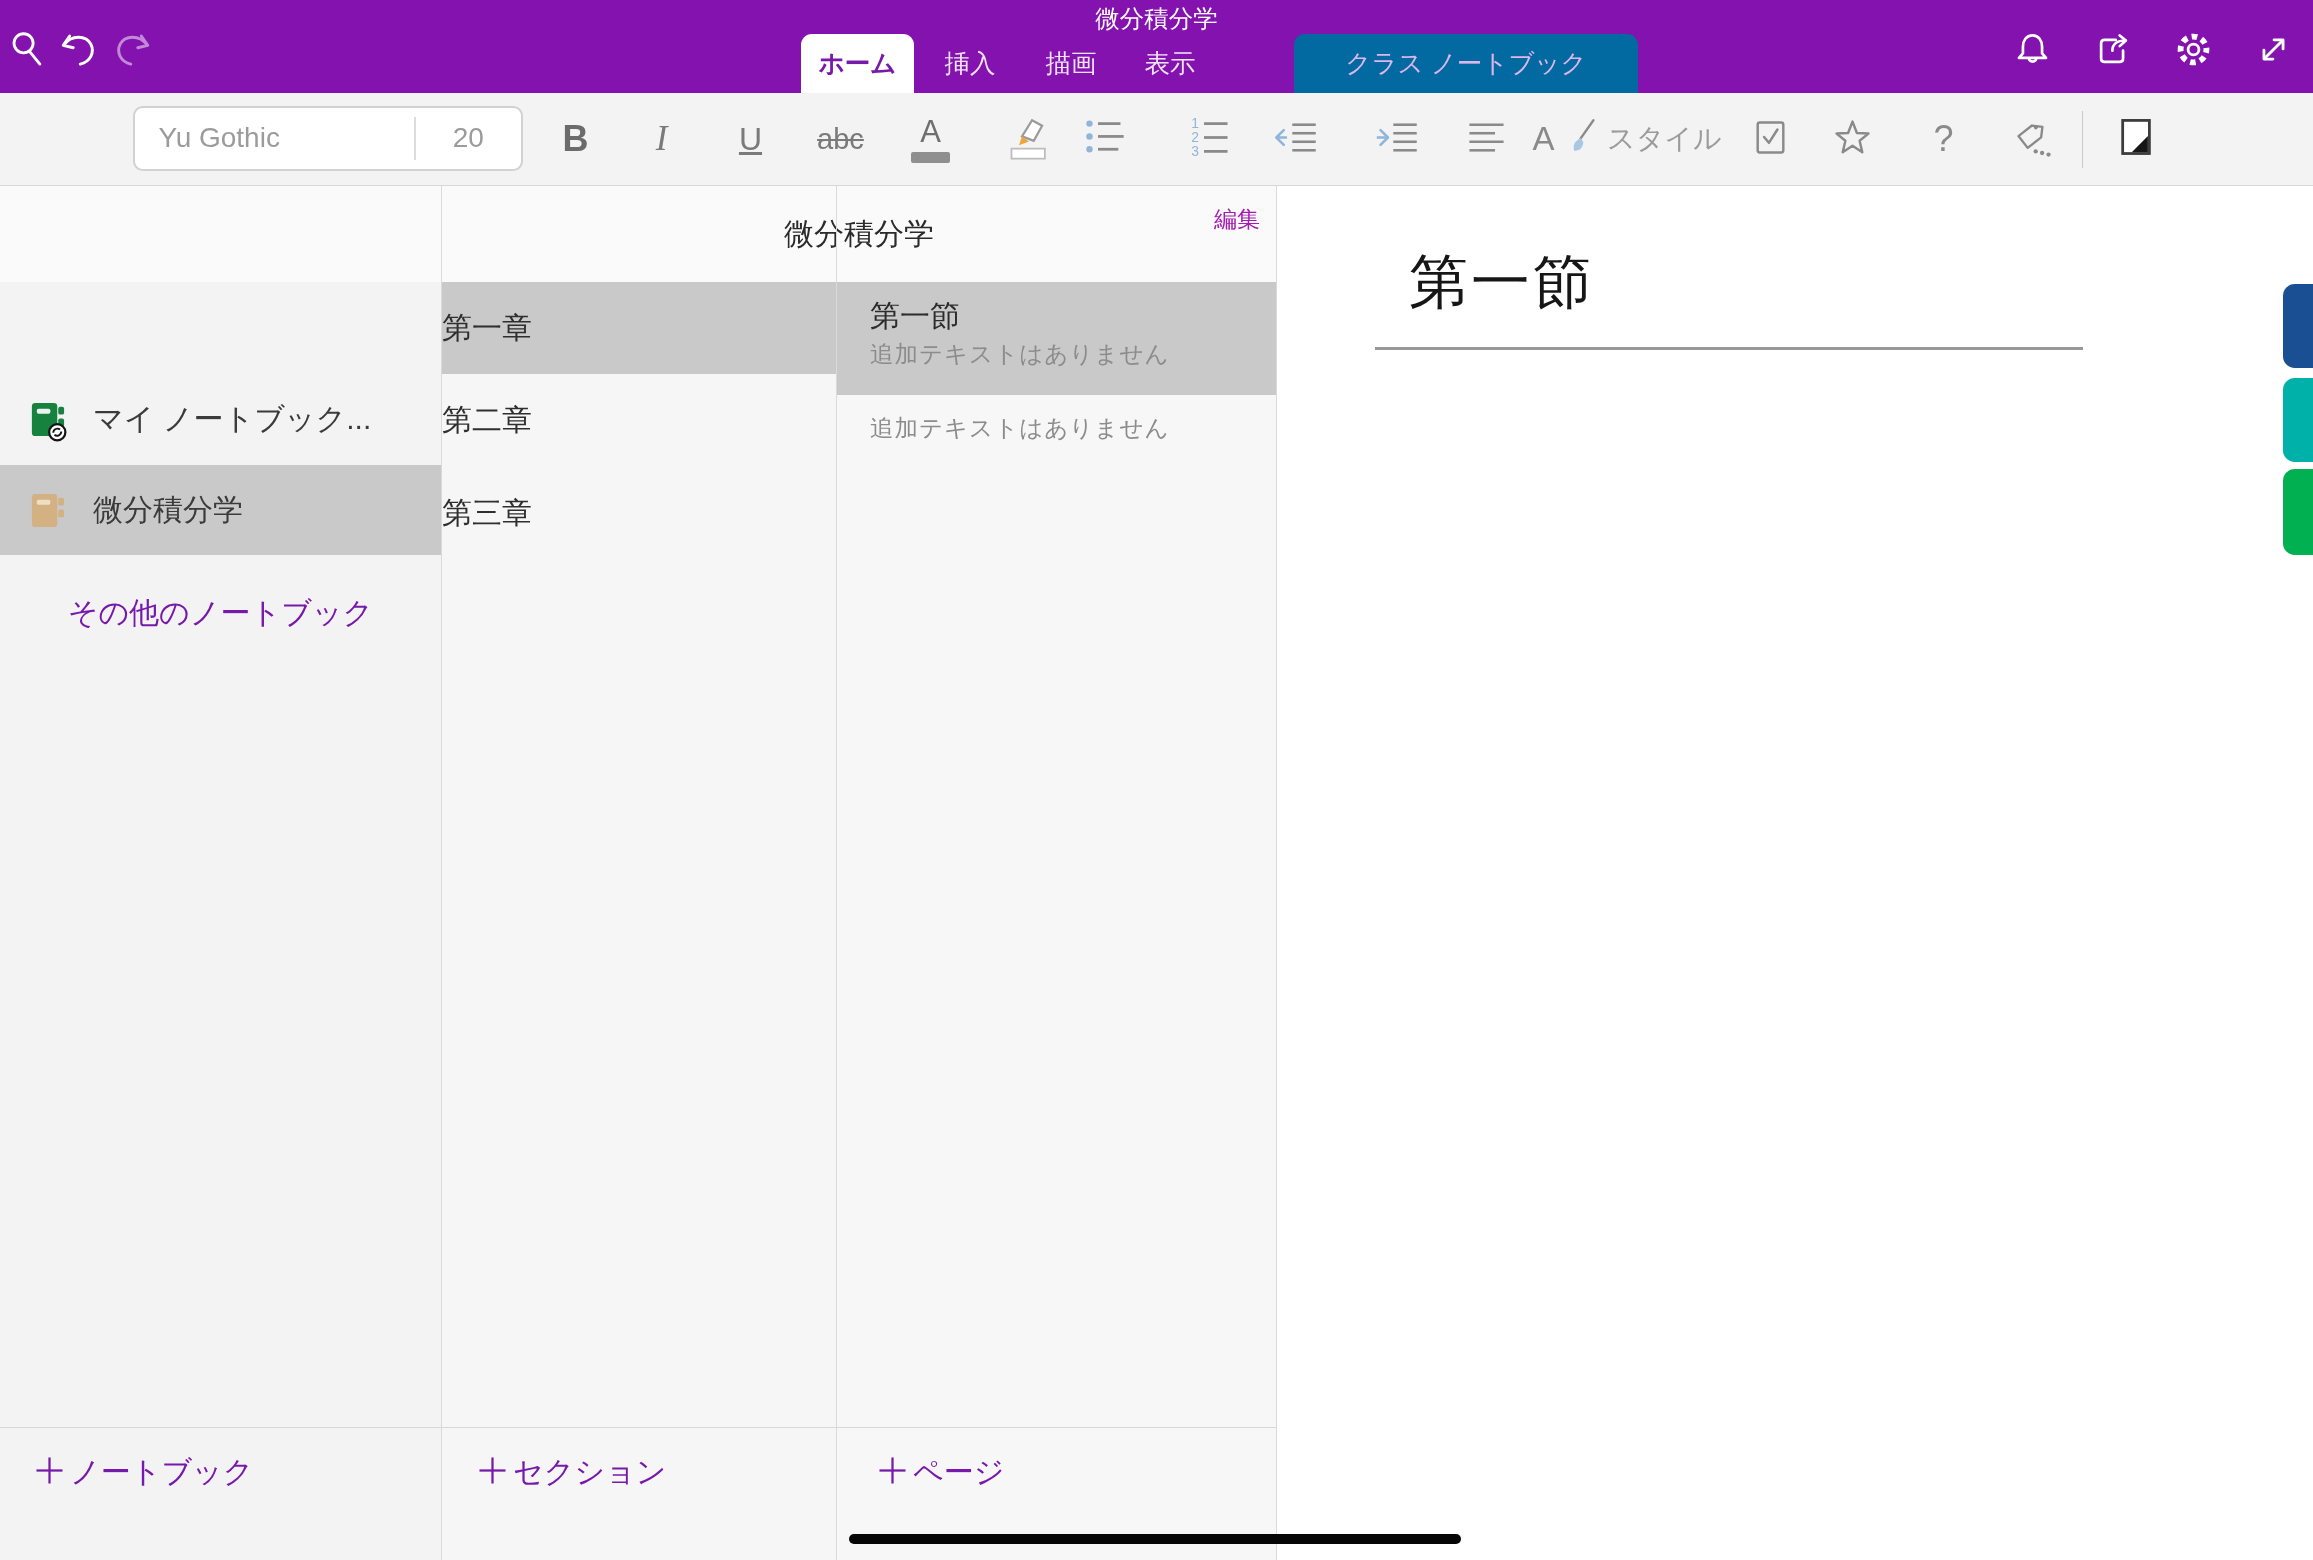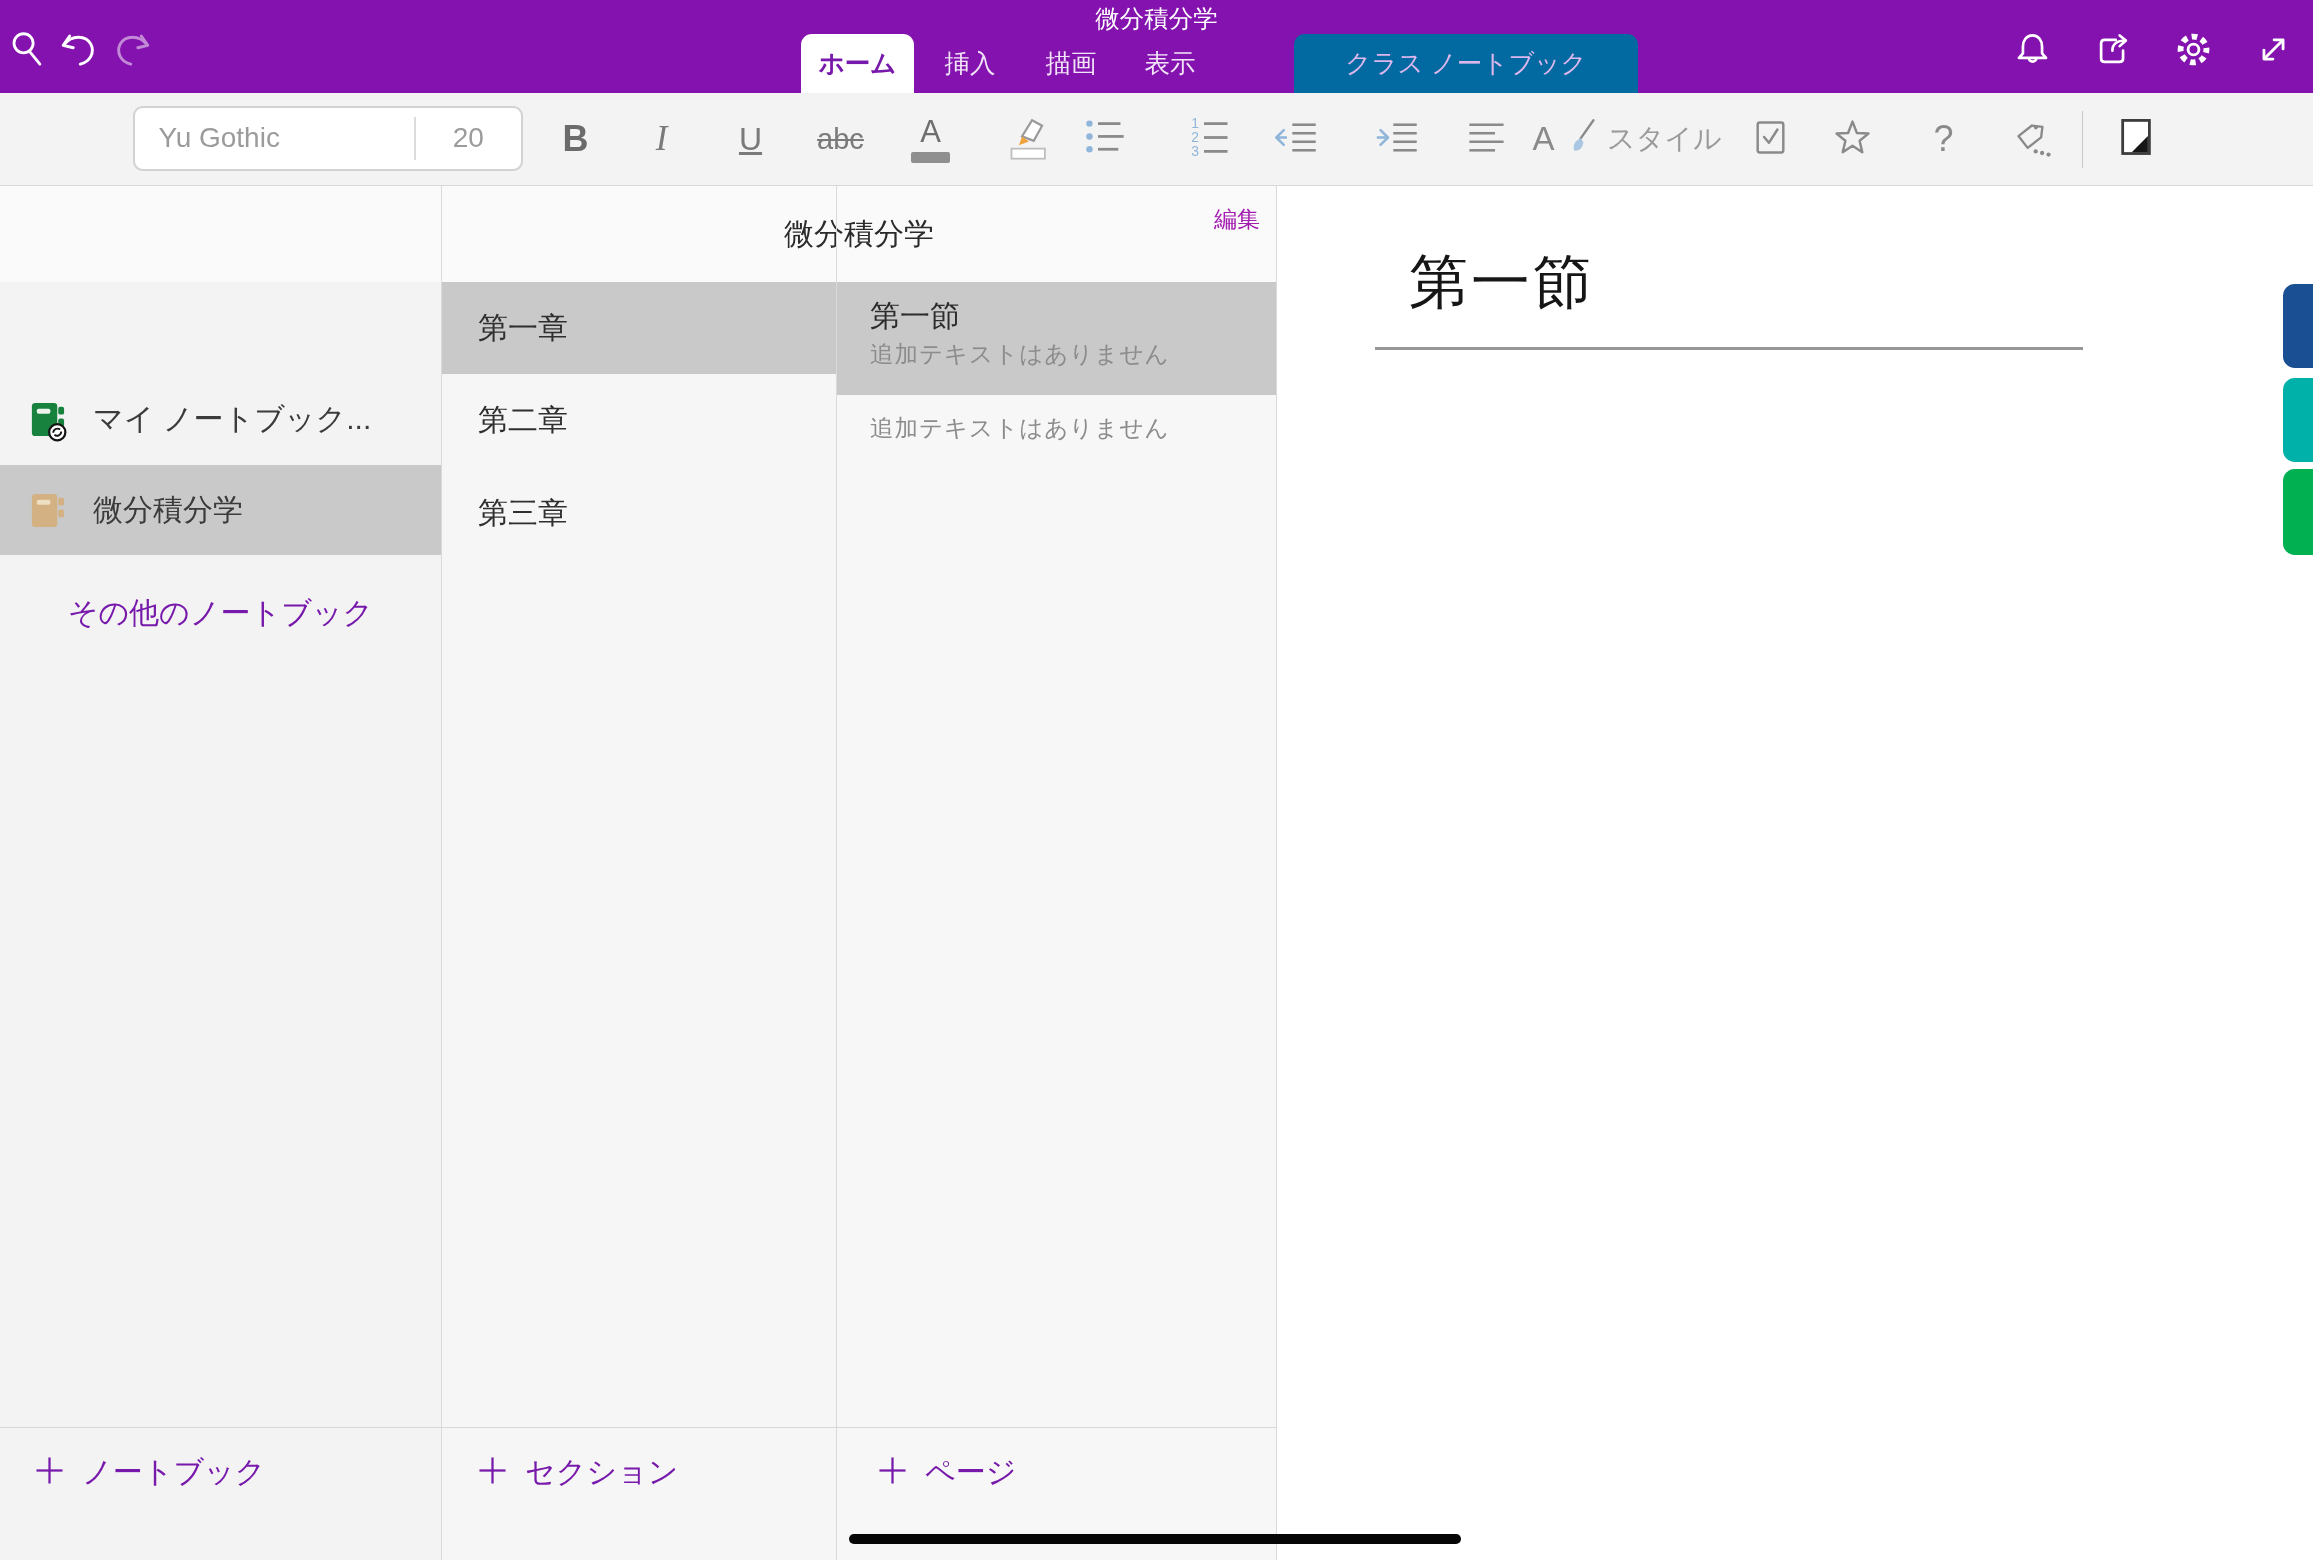--- a/index.html
+++ b/index.html
@@ -50,34 +50,34 @@
 
   
   .sb-row{position:absolute;left:0;width:441px;display:flex;align-items:center;}
   .sb-icon{position:absolute;left:27.4px;width:41px;height:43px;display:flex;align-items:center;justify-content:center;}
   .sb-label{position:absolute;left:93px;font-size:30px;color:#3b3b3b;white-space:nowrap;}
   .nbtab{position:absolute;right:0;width:30px;border-radius:11.8px 0 0 11.8px;}
   .more-link{position:absolute;left:0;top:580px;width:441px;height:65px;line-height:65px;text-align:center;font-size:30px;color:#7719aa;}
 
   
   .sec-row{position:absolute;left:442px;width:394px;height:92px;line-height:92px;}
-  .sec-label{padding-left:36px;font-size:30px;color:#2f2f2f;}
+  .sec-label{font-size:30px;color:#2f2f2f;}
   .selected{background:#c9c9c9;}
 
   
   .pg-row{position:absolute;left:837px;width:439px;height:113px;box-sizing:border-box;padding:13.7px 0 0 33px;}
   .pg-title{font-size:30px;color:#2c2c2c;line-height:39px;}
   .pg-sub{font-size:23.5px;color:#8c8c8c;line-height:39px;letter-spacing:1px;}
 
   
   .page-title{position:absolute;left:1409px;top:243px;font-size:59px;font-weight:200;color:#161616;letter-spacing:2.9px;}
   .title-rule{position:absolute;left:1375px;top:347px;width:708px;height:2.9px;background:#979797;}
 
   
-  .add-btn{position:absolute;top:1445px;height:55px;display:flex;align-items:center;gap:16px;}
+  .add-btn{position:absolute;top:1445px;height:55px;display:flex;align-items:center;gap:4px;}
   .add-label{font-size:30px;color:#7719aa;}
 
   .home-indicator{position:absolute;left:849px;top:1534px;width:612px;height:9.8px;border-radius:4.9px;background:#060606;}
 </style>
 </head>
 <body>
 
 <div class="screen">
 
   <header class="topbar">

